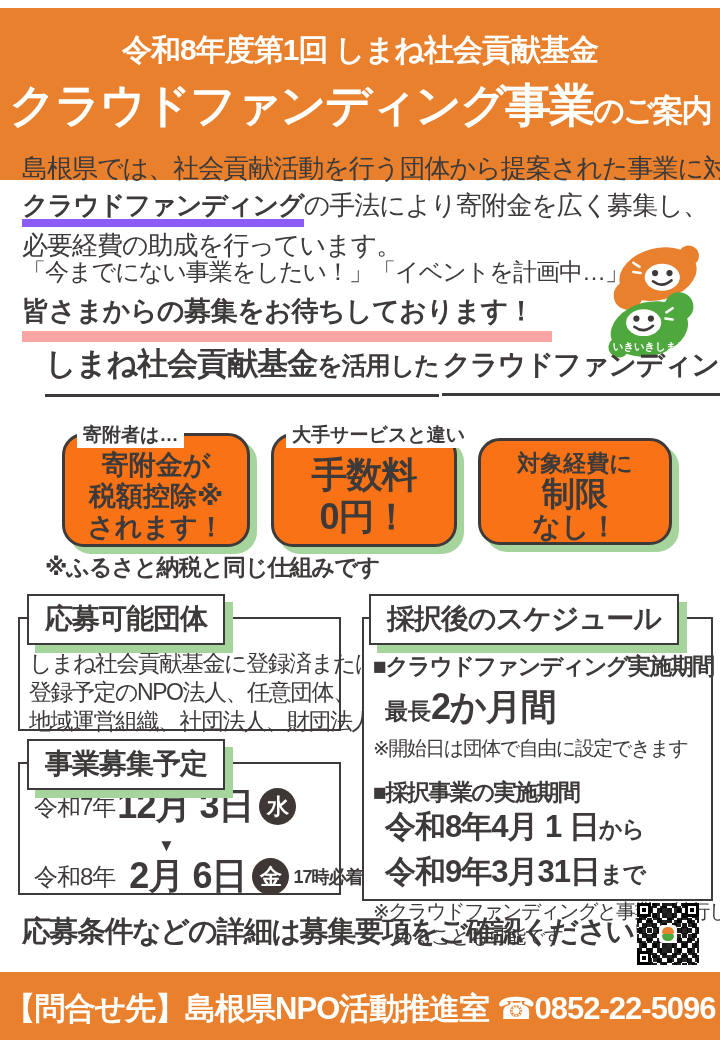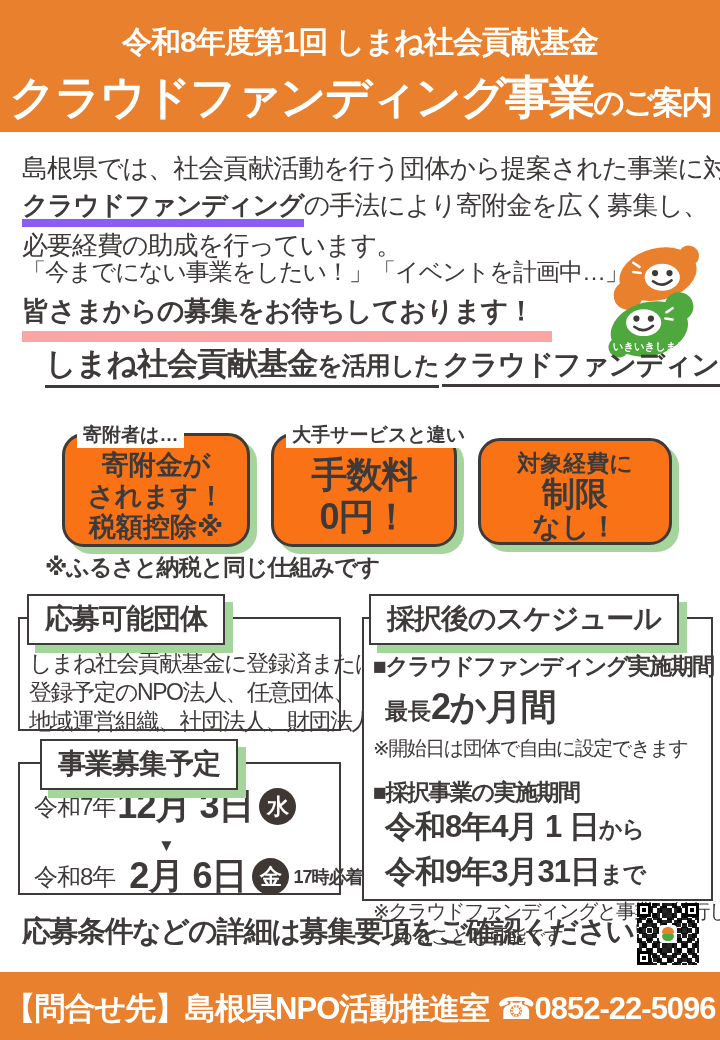--- a/index.html
+++ b/index.html
@@ -2,21 +2,21 @@
 <html><head>
 <meta charset="utf-8">
 <style>
   html,body{margin:0;padding:0;}
   body{width:720px;height:1040px;background:#ffffff;overflow:hidden;position:relative;
        font-family:"Liberation Sans","DejaVu Sans",sans-serif;color:#3E3A39;}
   .abs{position:absolute;}
 
   
   .band{left:0;width:720px;background:#E8802D;color:#fff;text-align:center;}
-  .band-top{top:0;height:132px;}
+  .band-top{top:8px;height:172px;}
   .band-bottom{top:972px;height:68px;}
   .hdr-l1{margin-top:22px;font-size:30px;font-weight:bold;letter-spacing:-1px;}
   .hdr-l2{margin-top:4px;font-weight:bold;letter-spacing:-2px;}
   .hdr-l2 .big{font-size:46px;}
   .hdr-l2 .small{font-size:31px;}
   .footer-line{margin-top:16px;font-weight:bold;font-size:31px;letter-spacing:-1px;white-space:nowrap;}
 
   
   .intro{left:22px;top:150px;font-size:26px;line-height:37px;letter-spacing:-1px;white-space:nowrap;}
   .hl-underline{font-weight:bold;display:inline-block;border-bottom:8px solid #8b5cf6;padding-bottom:0px;line-height:27px;}
@@ -24,21 +24,21 @@
   .call{left:22px;top:256px;white-space:nowrap;}
   .call-l1{font-size:24px;letter-spacing:-1px;}
   .call-l2{margin-top:5px;font-size:27px;font-weight:bold;letter-spacing:-0.5px;}
   .call-l2 span{display:inline-block;border-bottom:11px solid #fca5a5;padding:0 18px 2px 0;}
 
   
   .mascot{left:592px;top:244px;width:124px;height:116px;}
 
   
   .merit-head{left:45px;top:340px;font-weight:bold;letter-spacing:-1px;white-space:nowrap;}
-  .merit-head .u{display:inline-block;border-bottom:3.5px solid #3E3A39;padding-bottom:0;}
+  .merit-head .u{display:inline-block;border-bottom:3.5px solid #3E3A39;padding-bottom:9px;}
   .mh1-strong{font-size:31px;}
   .mh1-rest{font-size:25px;}
   .mh-l2{font-size:28px;margin-top:6px;}
 
   .mbox{position:absolute;background:#f97316;border:3px solid #3E3A39;border-radius:22px;
         box-shadow:7px 7px 0 #A5D59C;text-align:center;}
   .mbox .mlabel{position:absolute;top:-14px;left:12px;background:#fff;padding:0 6px;
         font-size:19px;font-weight:bold;white-space:nowrap;}
   .mbox1{left:62px;top:433px;width:182px;height:108px;}
   .mbox2{left:271px;top:433px;width:180px;height:108px;}
@@ -56,21 +56,21 @@
   
   .obox{position:absolute;border:2.5px solid #3E3A39;background:#fff;}
   .titlebox{position:absolute;background:#fff;border:2.5px solid #3E3A39;
             box-shadow:8px 8px 0 #A5D59C;font-weight:bold;font-size:28px;
             padding:4px 16px 5px 16px;white-space:nowrap;letter-spacing:-1px;}
   .boxA{left:18px;top:617px;width:319px;height:110px;}
   .boxA-title{left:27px;top:594px;}
   .boxA-body{position:absolute;left:9px;top:30px;font-size:23px;line-height:29px;letter-spacing:-1.5px;white-space:nowrap;}
 
   .boxB{left:18px;top:762px;width:319px;height:129px;}
-  .boxB-title{left:40px;top:739px;text-align:center;}
+  .boxB-title{left:27px;top:739px;text-align:center;}
   .drow{position:absolute;left:14px;white-space:nowrap;display:flex;align-items:center;}
   .drow .era{font-size:24px;letter-spacing:-1px;}
   .drow .date{font-size:36px;font-weight:bold;letter-spacing:-1px;margin-left:2px;}
   .daycircle{display:inline-block;width:37px;height:37px;border-radius:50%;background:#3E3733;
              color:#fff;font-size:22px;font-weight:bold;text-align:center;line-height:37px;margin-left:6px;}
   .drow1{top:18px;}
   .drow2{top:88px;}
   .darrow{position:absolute;left:138px;top:72px;font-size:17px;color:#3E3A39;}
   .dnote{font-size:18px;font-weight:bold;margin-left:4px;letter-spacing:-1px;}
 
@@ -156,22 +156,22 @@
   <div class="u">
     <span class="mh1-strong">しまね社会貢献基金</span><span class="mh1-rest">を活用した</span>
   </div>
   <div class="mh-l2 u">クラウドファンディングを利用するメリットとは？</div>
 </div>
 
 <div class="mbox mbox1">
   <span class="mlabel">寄附者は…</span>
   <div class="content">
     <div class="mline">寄附金が</div>
+    <div class="mline">税額控除※</div>
     <div class="mline">されます！</div>
-    <div class="mline">税額控除※</div>
   </div>
 </div>
 <div class="mbox mbox2">
   <span class="mlabel">大手サービスと違い</span>
   <div class="content">
     <div class="mline">手数料</div>
     <div class="mline">0円！</div>
   </div>
 </div>
 <div class="mbox mbox3">

